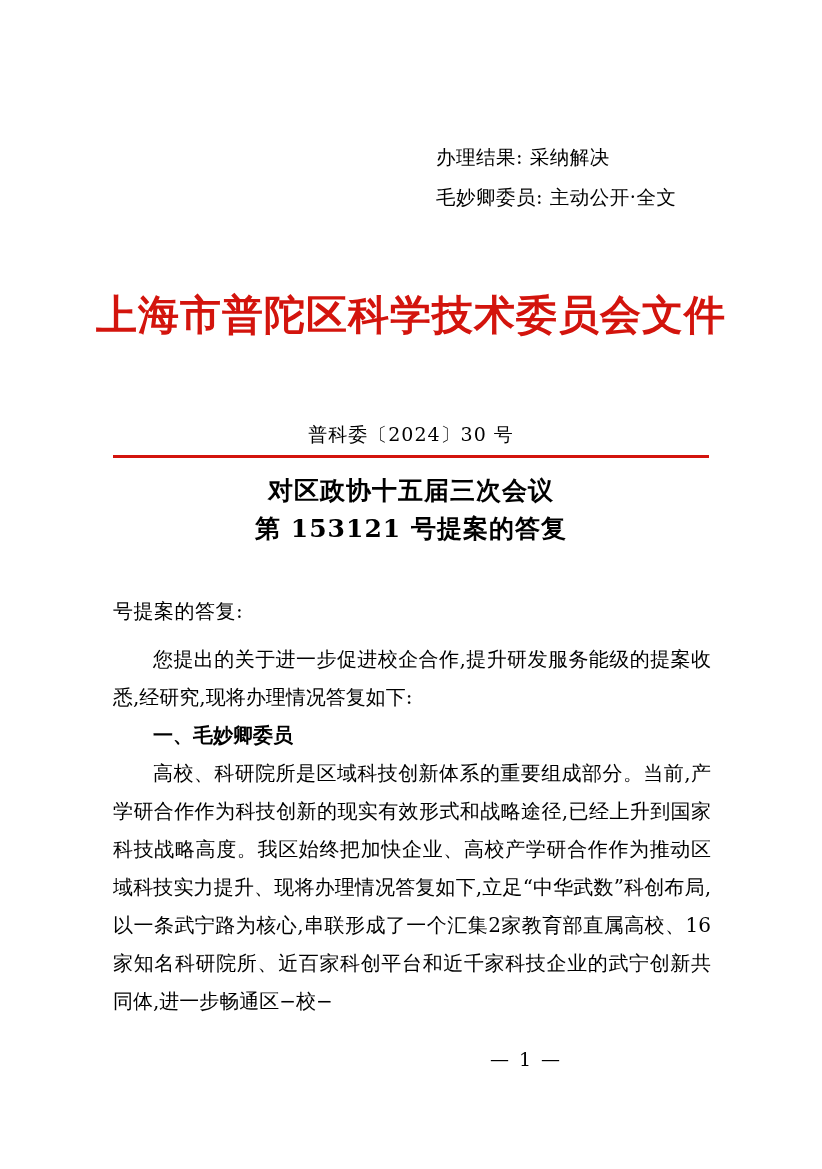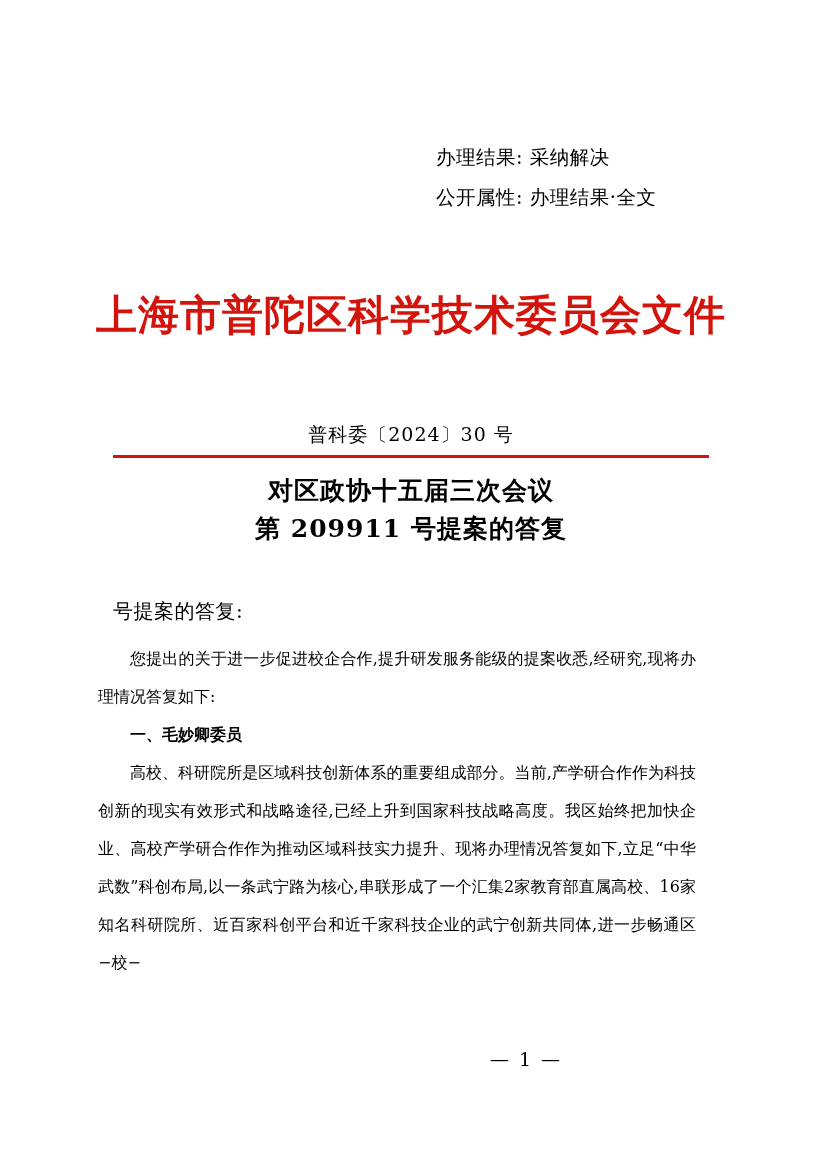--- a/index.html
+++ b/index.html
@@ -78,23 +78,23 @@
   .salutation {
     position: absolute;
     top: 598px;
     left: 113px;
     font-size: 20px;
     letter-spacing: 0.5px;
   }
   .body-text {
     position: absolute;
     top: 640px;
-    left: 98px;
+    left: 113px;
     width: 598px;
-    font-size: 16px;
+    font-size: 20px;
     line-height: 38px;
     text-align: justify;
     text-justify: inter-ideograph;
   }
   .body-text p {
     margin: 0;
     text-indent: 2em;
   }
   .body-text p.heading {
     font-weight: bold;
@@ -113,32 +113,32 @@
     margin-left: 230px;
   }
 </style>
 </head>
 <body>
 
 <div class="page">
 
   <div class="meta-block">
     <div class="meta-line">办理结果: 采纳解决</div>
-    <div class="meta-line">公开属性: 办理结果·全文</div>
+    <div class="meta-line">毛妙卿委员: 主动公开·全文</div>
   </div>
 
   <div class="org-title">上海市普陀区科学技术委员会文件</div>
 
   <div class="doc-number">普科委〔2024〕30 号</div>
 
   <div class="red-rule"></div>
 
   <div class="title-block">
     <div>对区政协十五届三次会议</div>
-    <div>第 209911 号提案的答复</div>
+    <div>第 153121 号提案的答复</div>
   </div>
 
   <div class="salutation">号提案的答复:</div>
 
   <div class="body-text">
     <p>您提出的关于进一步促进校企合作,提升研发服务能级的提案收悉,经研究,现将办理情况答复如下:</p>
     <p class="heading">一、毛妙卿委员</p>
     <p>高校、科研院所是区域科技创新体系的重要组成部分。当前,产学研合作作为科技创新的现实有效形式和战略途径,已经上升到国家科技战略高度。我区始终把加快企业、高校产学研合作作为推动区域科技实力提升、现将办理情况答复如下,立足“中华武数”科创布局,以一条武宁路为核心,串联形成了一个汇集2家教育部直属高校、16家知名科研院所、近百家科创平台和近千家科技企业的武宁创新共同体,进一步畅通区−校−</p>
   </div>
 

